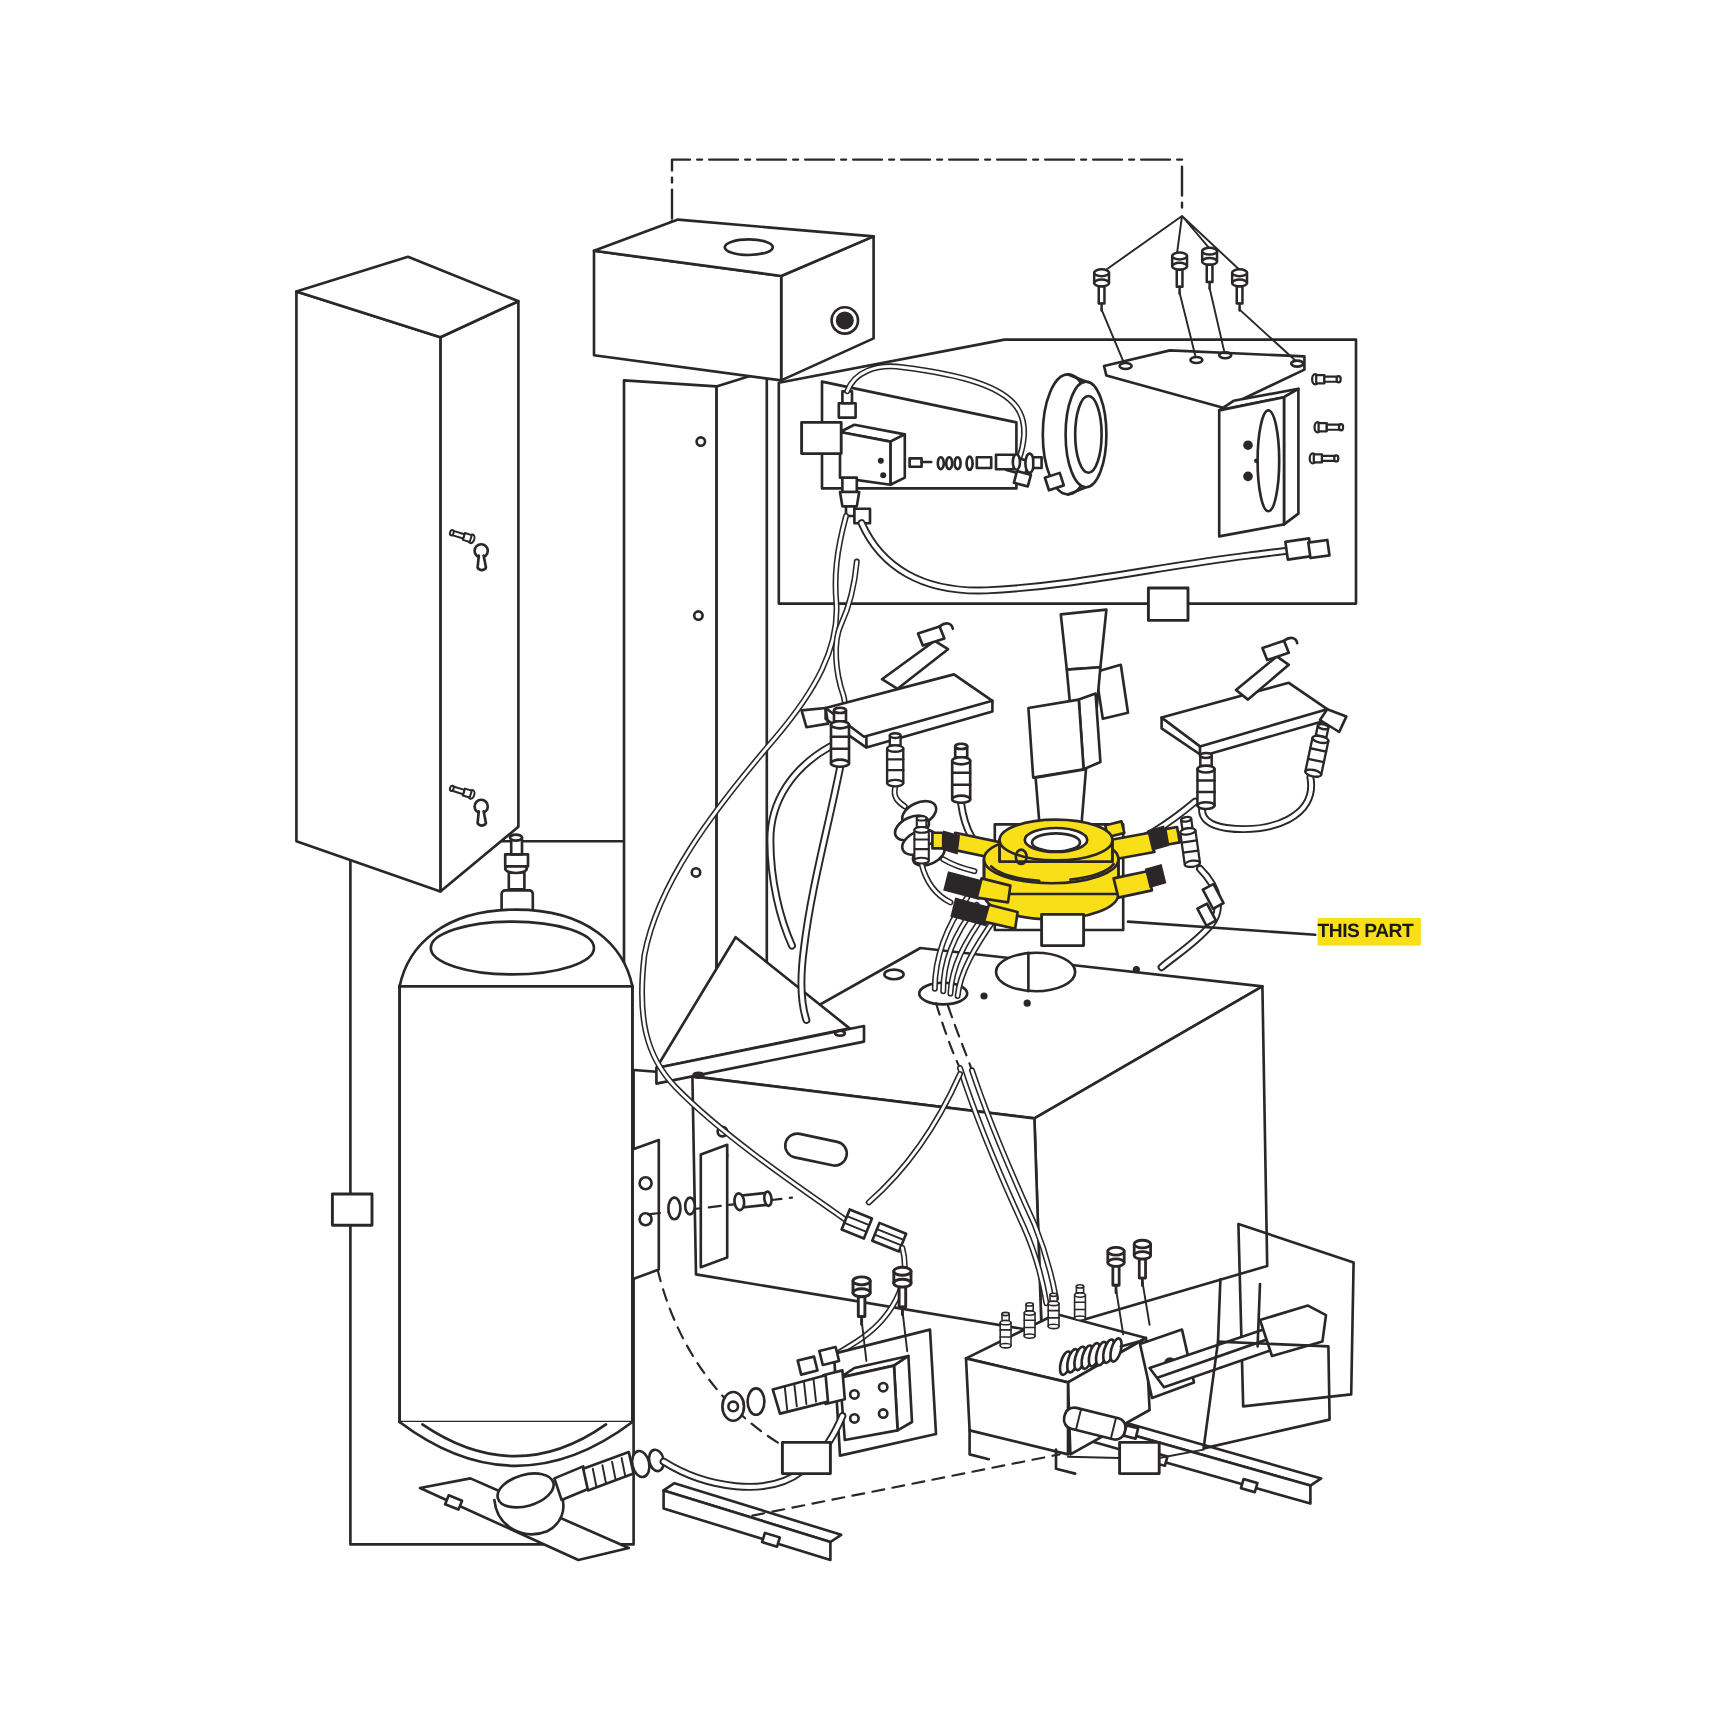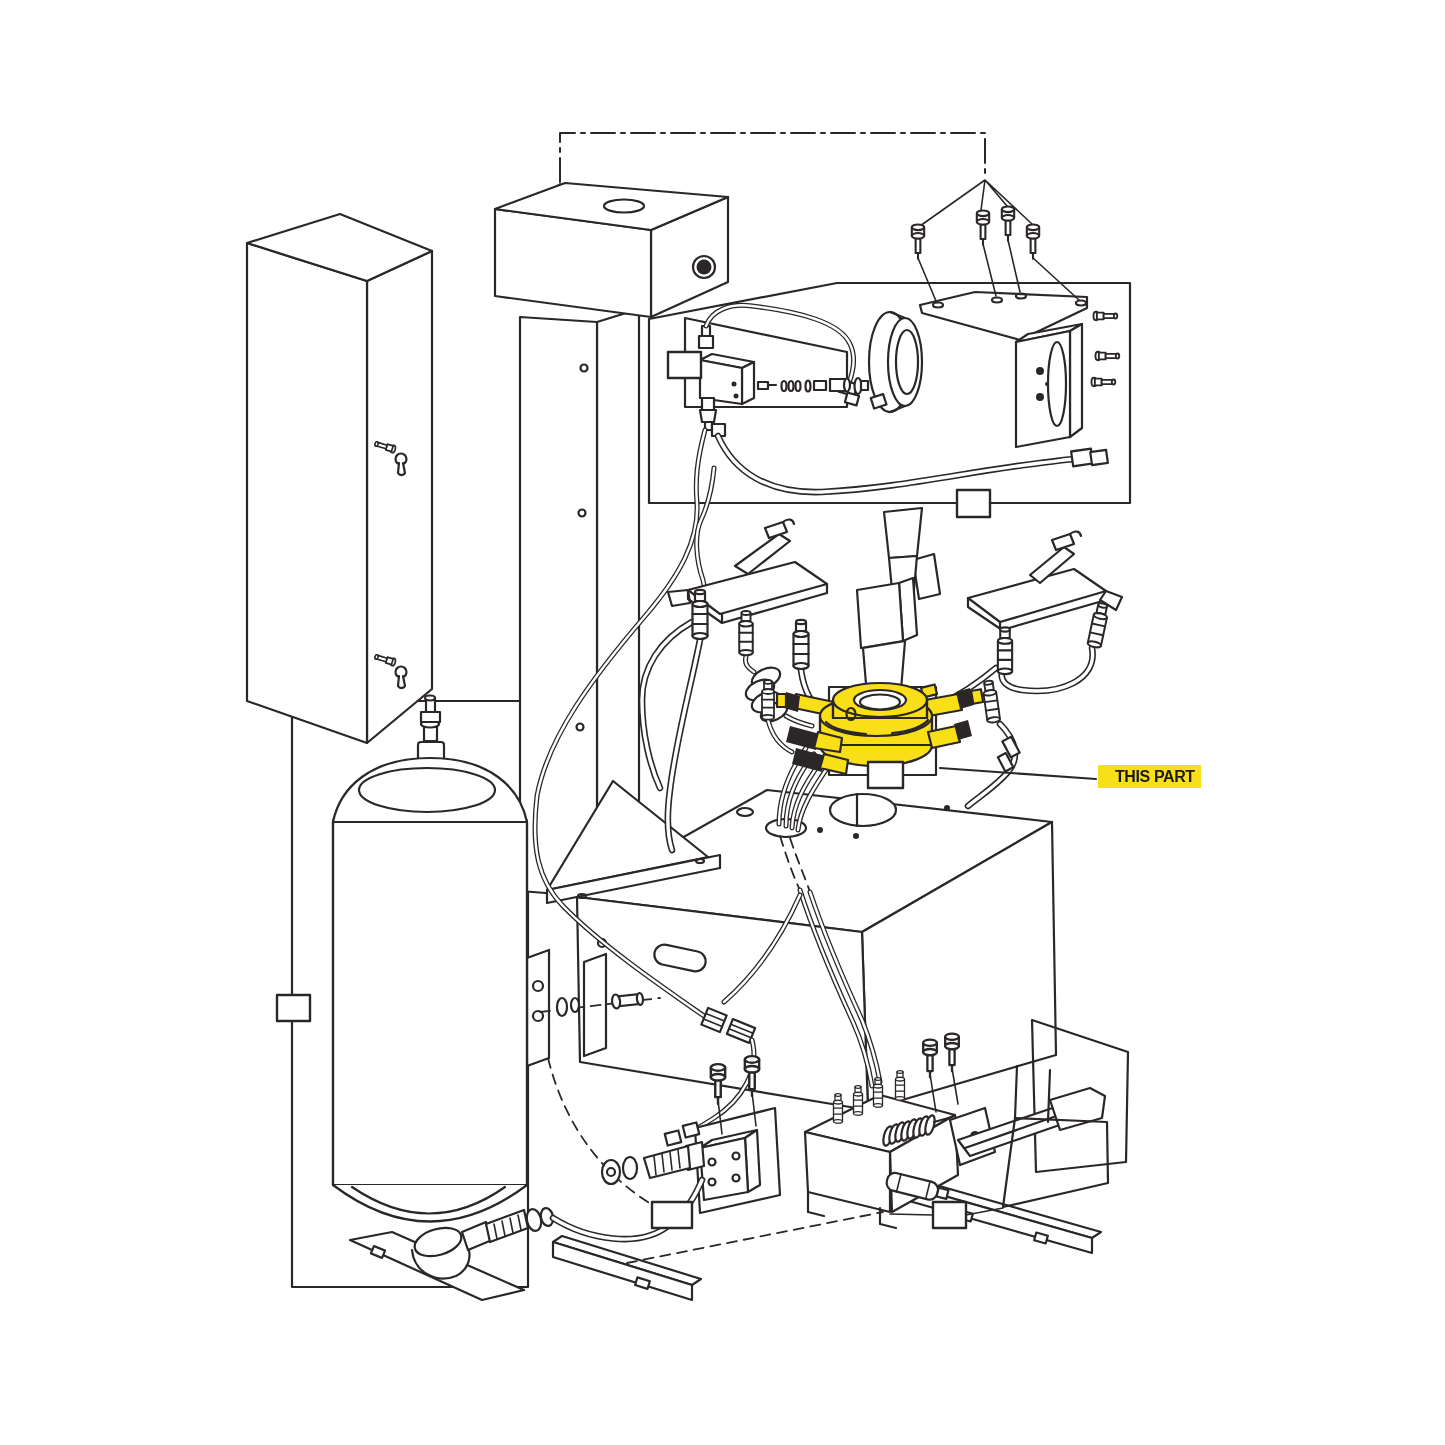--- a/index.html
+++ b/index.html
@@ -13,21 +13,21 @@
   #fig .hl{fill:var(--hl);}
   #fig .dd{stroke-dasharray:24 6 4 6;stroke-width:2;}
   #fig .hid{stroke-dasharray:10 7;stroke-width:1.8;}
   #fig .ho{stroke-width:6.6;}
   #fig .hi{stroke:#fff;stroke-width:3.4;}
   #fig .ho2{stroke-width:5;}
   #fig .hi2{stroke:#fff;stroke-width:2.4;}
   #fig .thin{stroke-width:1.6;}
   #fig .box{fill:#fff;stroke-width:2.4;}
   .this-part{position:absolute;left:1098px;top:765px;background:var(--hl);color:#1a1a1a;
-    font-weight:bold;font-size:16px;line-height:1;padding:4px 6px 3px 17px;letter-spacing:-0.4px;
+    font-weight:bold;font-size:16px;line-height:1;padding:4px 6px 3px 0;letter-spacing:-0.4px;
     white-space:nowrap;}
 </style>
 </head>
 <body>
 
 <div class="stage">
 <svg id="fig" width="1445" height="1445" viewBox="0 0 1445 1445">
 <defs>
   <g id="tee">
     <rect class="w" x="-5" y="-30" width="10" height="9"></rect>

